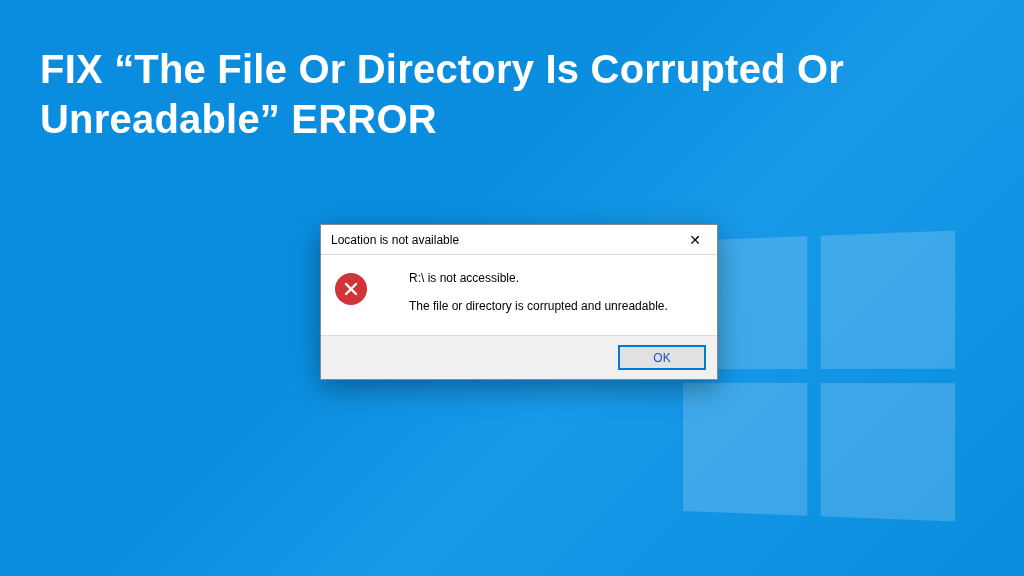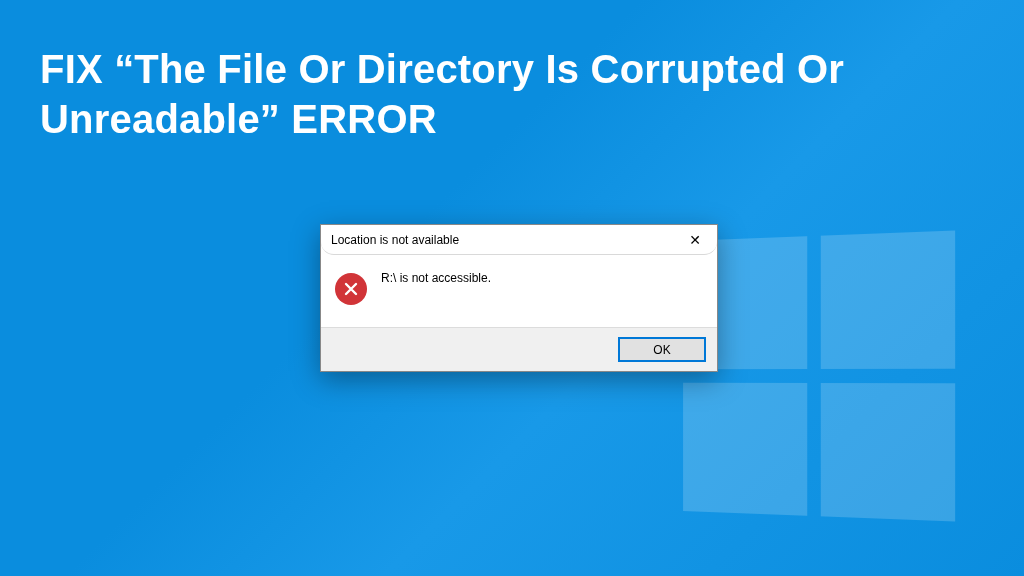--- a/index.html
+++ b/index.html
@@ -49,36 +49,36 @@
   }
   .titlebar {
     height: 30px;
     background: #ffffff;
     border-bottom: 1px solid #d9d9d9;
     display: flex;
     align-items: center;
     padding-left: 10px;
     font-size: 12px;
     color: #000;
-    border-radius: 13px;
   }
   .titlebar .title { flex: 1; }
   .closebtn {
     width: 44px;
     height: 30px;
     display: flex;
     align-items: center;
     justify-content: center;
     font-size: 14px;
     color: #000;
     cursor: pointer;
   }
   .body {
     display: flex;
     padding: 16px 14px 22px 14px;
+    gap: 28px;
   }
   .erricon {
     width: 32px;
     height: 32px;
     border-radius: 50%;
     background: #d13438;
     flex-shrink: 0;
     display: flex;
     align-items: center;
     justify-content: center;
@@ -100,21 +100,21 @@
     justify-content: flex-end;
     padding-right: 12px;
   }
   .okbtn {
     min-width: 86px;
     height: 23px;
     background: #e1e1e1;
     border: 1px solid #0078d7;
     outline: 1px solid #0078d7;
     font-size: 12px;
-    color: #000000;
+    color: #1d4ed8;
     cursor: pointer;
     padding: 0 10px;
   }
 </style>
 </head>
 <body>
 
 <div class="winlogo">
   <div></div>
     <div></div>
@@ -132,18 +132,19 @@
     </div>
   </div>
   <div class="body">
     <div class="erricon">
       <svg viewBox="0 0 16 16">
           <path d="M3 3 L13 13 M13 3 L3 13" stroke="#ffffff" stroke-width="2.4" stroke-linecap="round" fill="none"></path>
         </svg>
     </div>
     <div class="msgs">
       <div class="line1">R:\ is not accessible.</div>
+      <div class="line2">The file or directory is corrupted and unreadable.</div>
     </div>
   </div>
   <div class="footer">
     <button class="okbtn">OK</button>
   </div>
 </div>
 
 </body></html>

